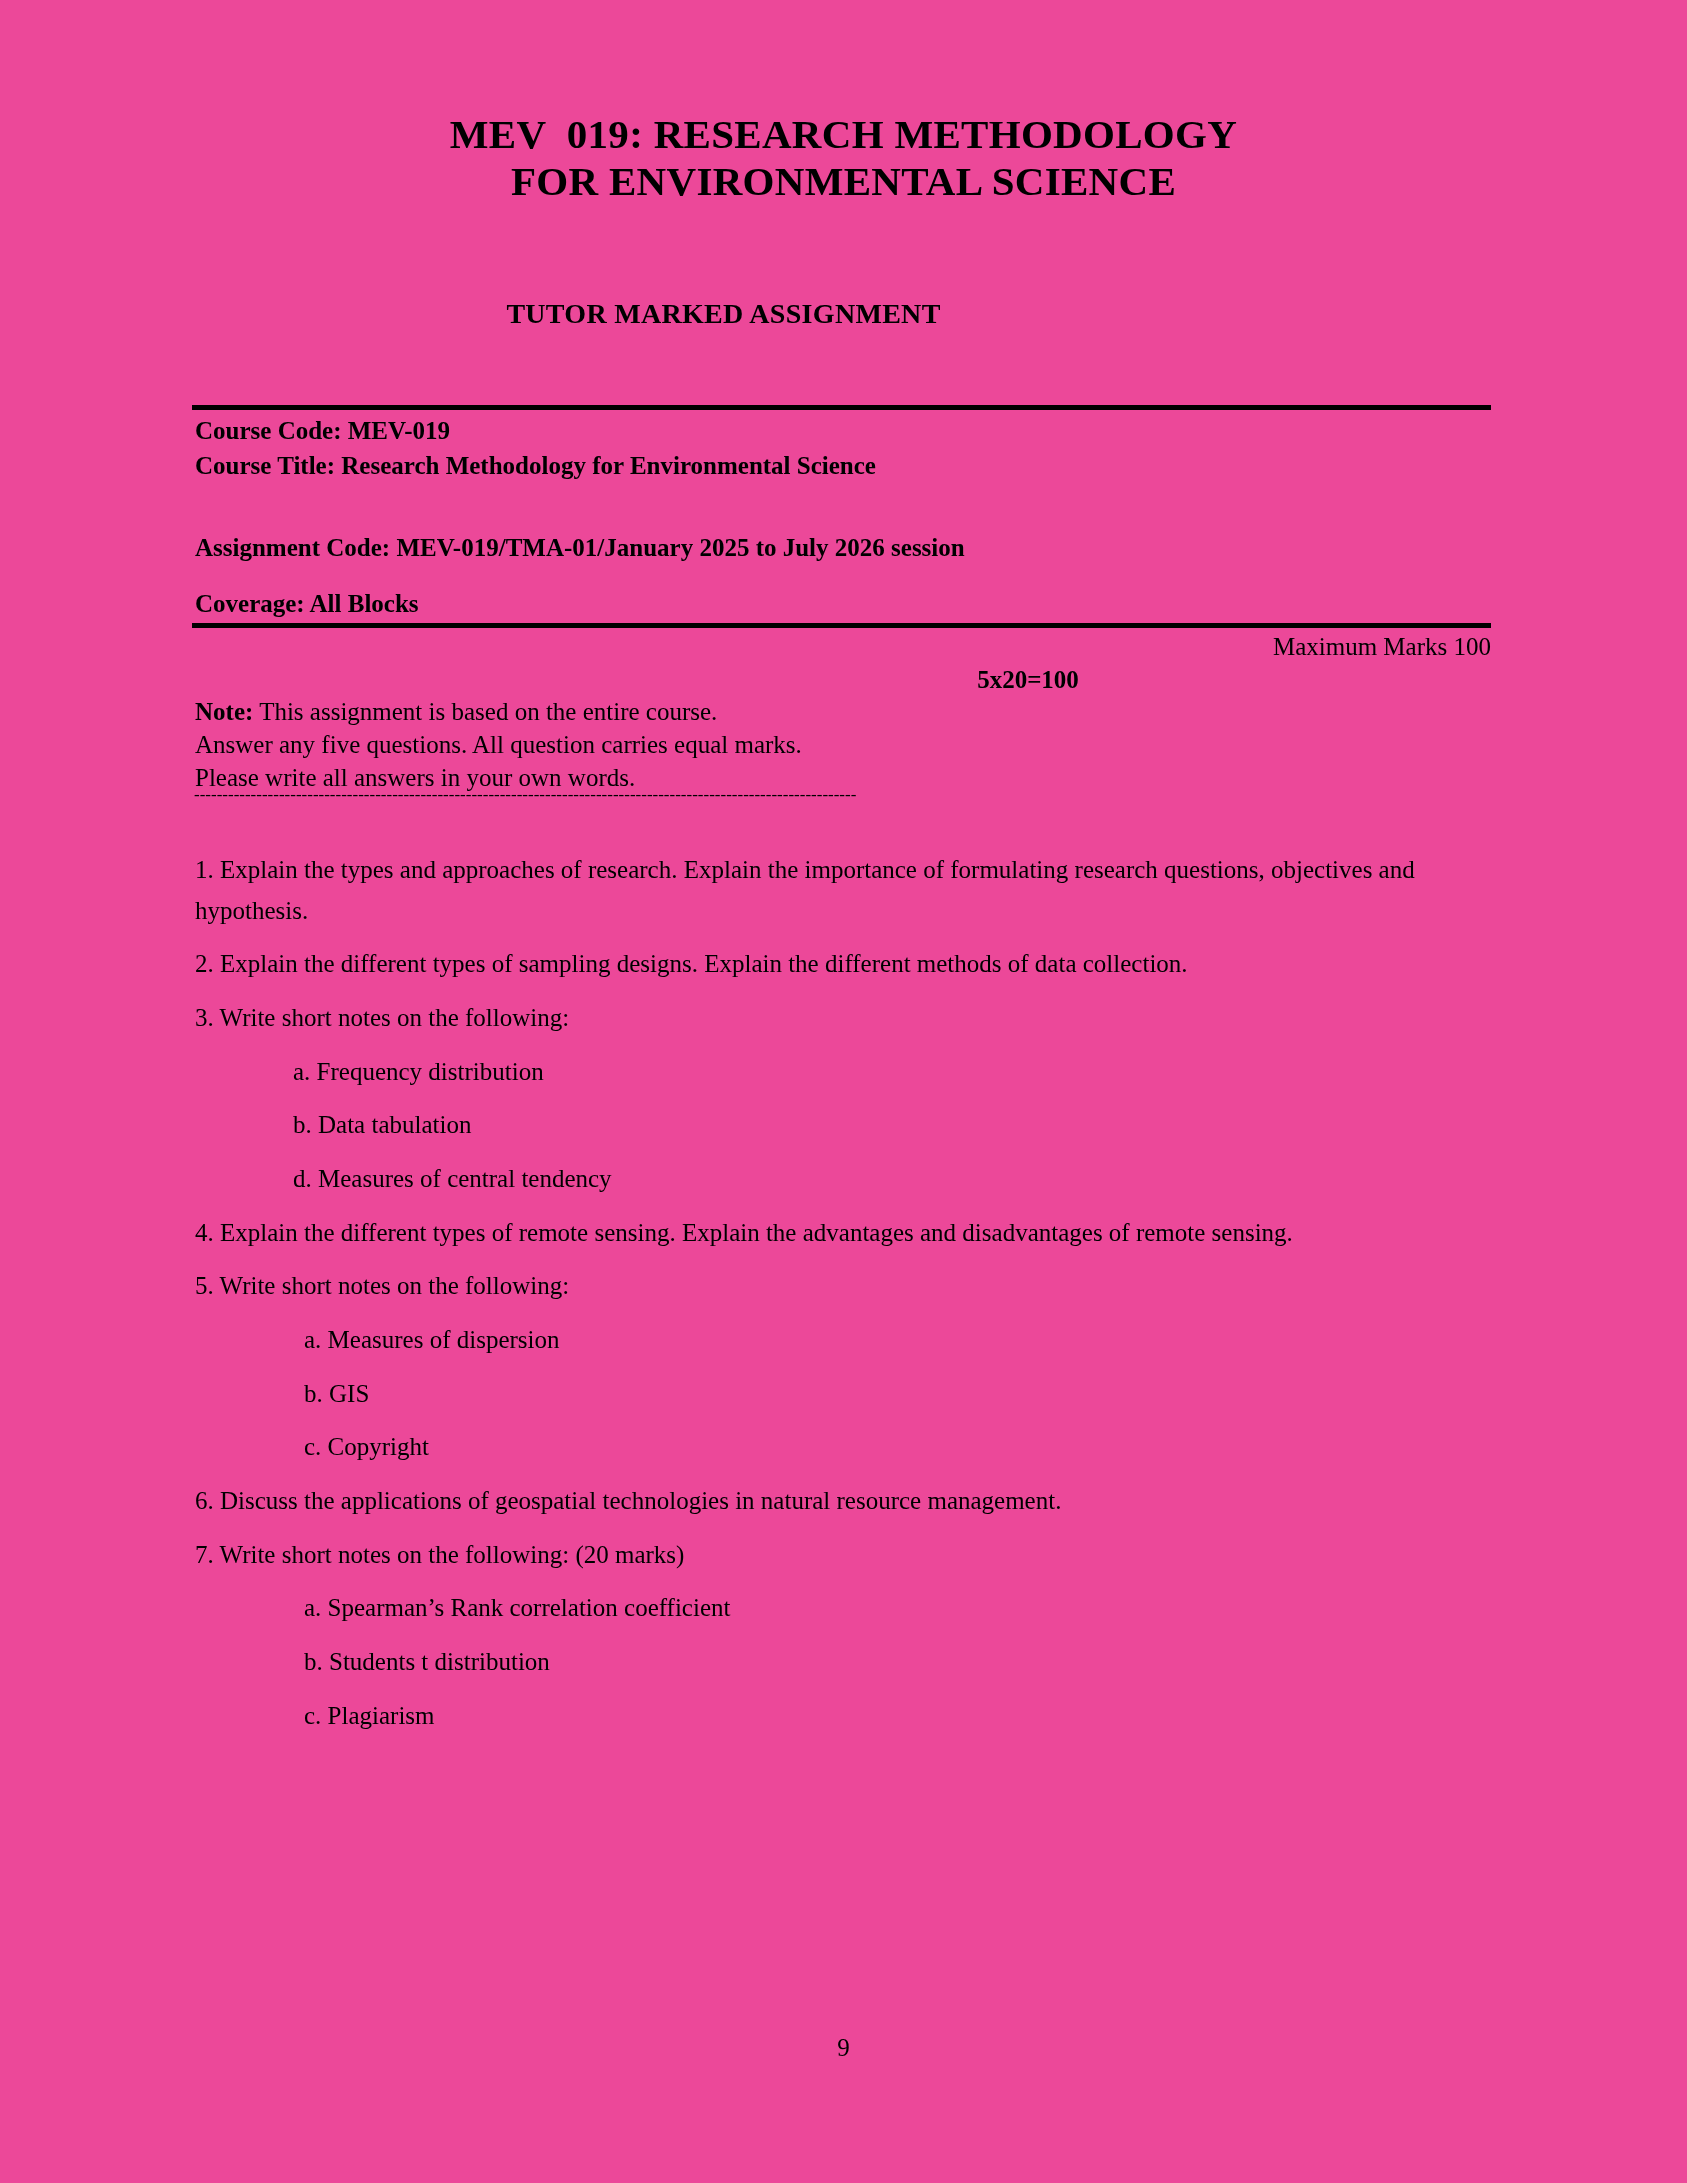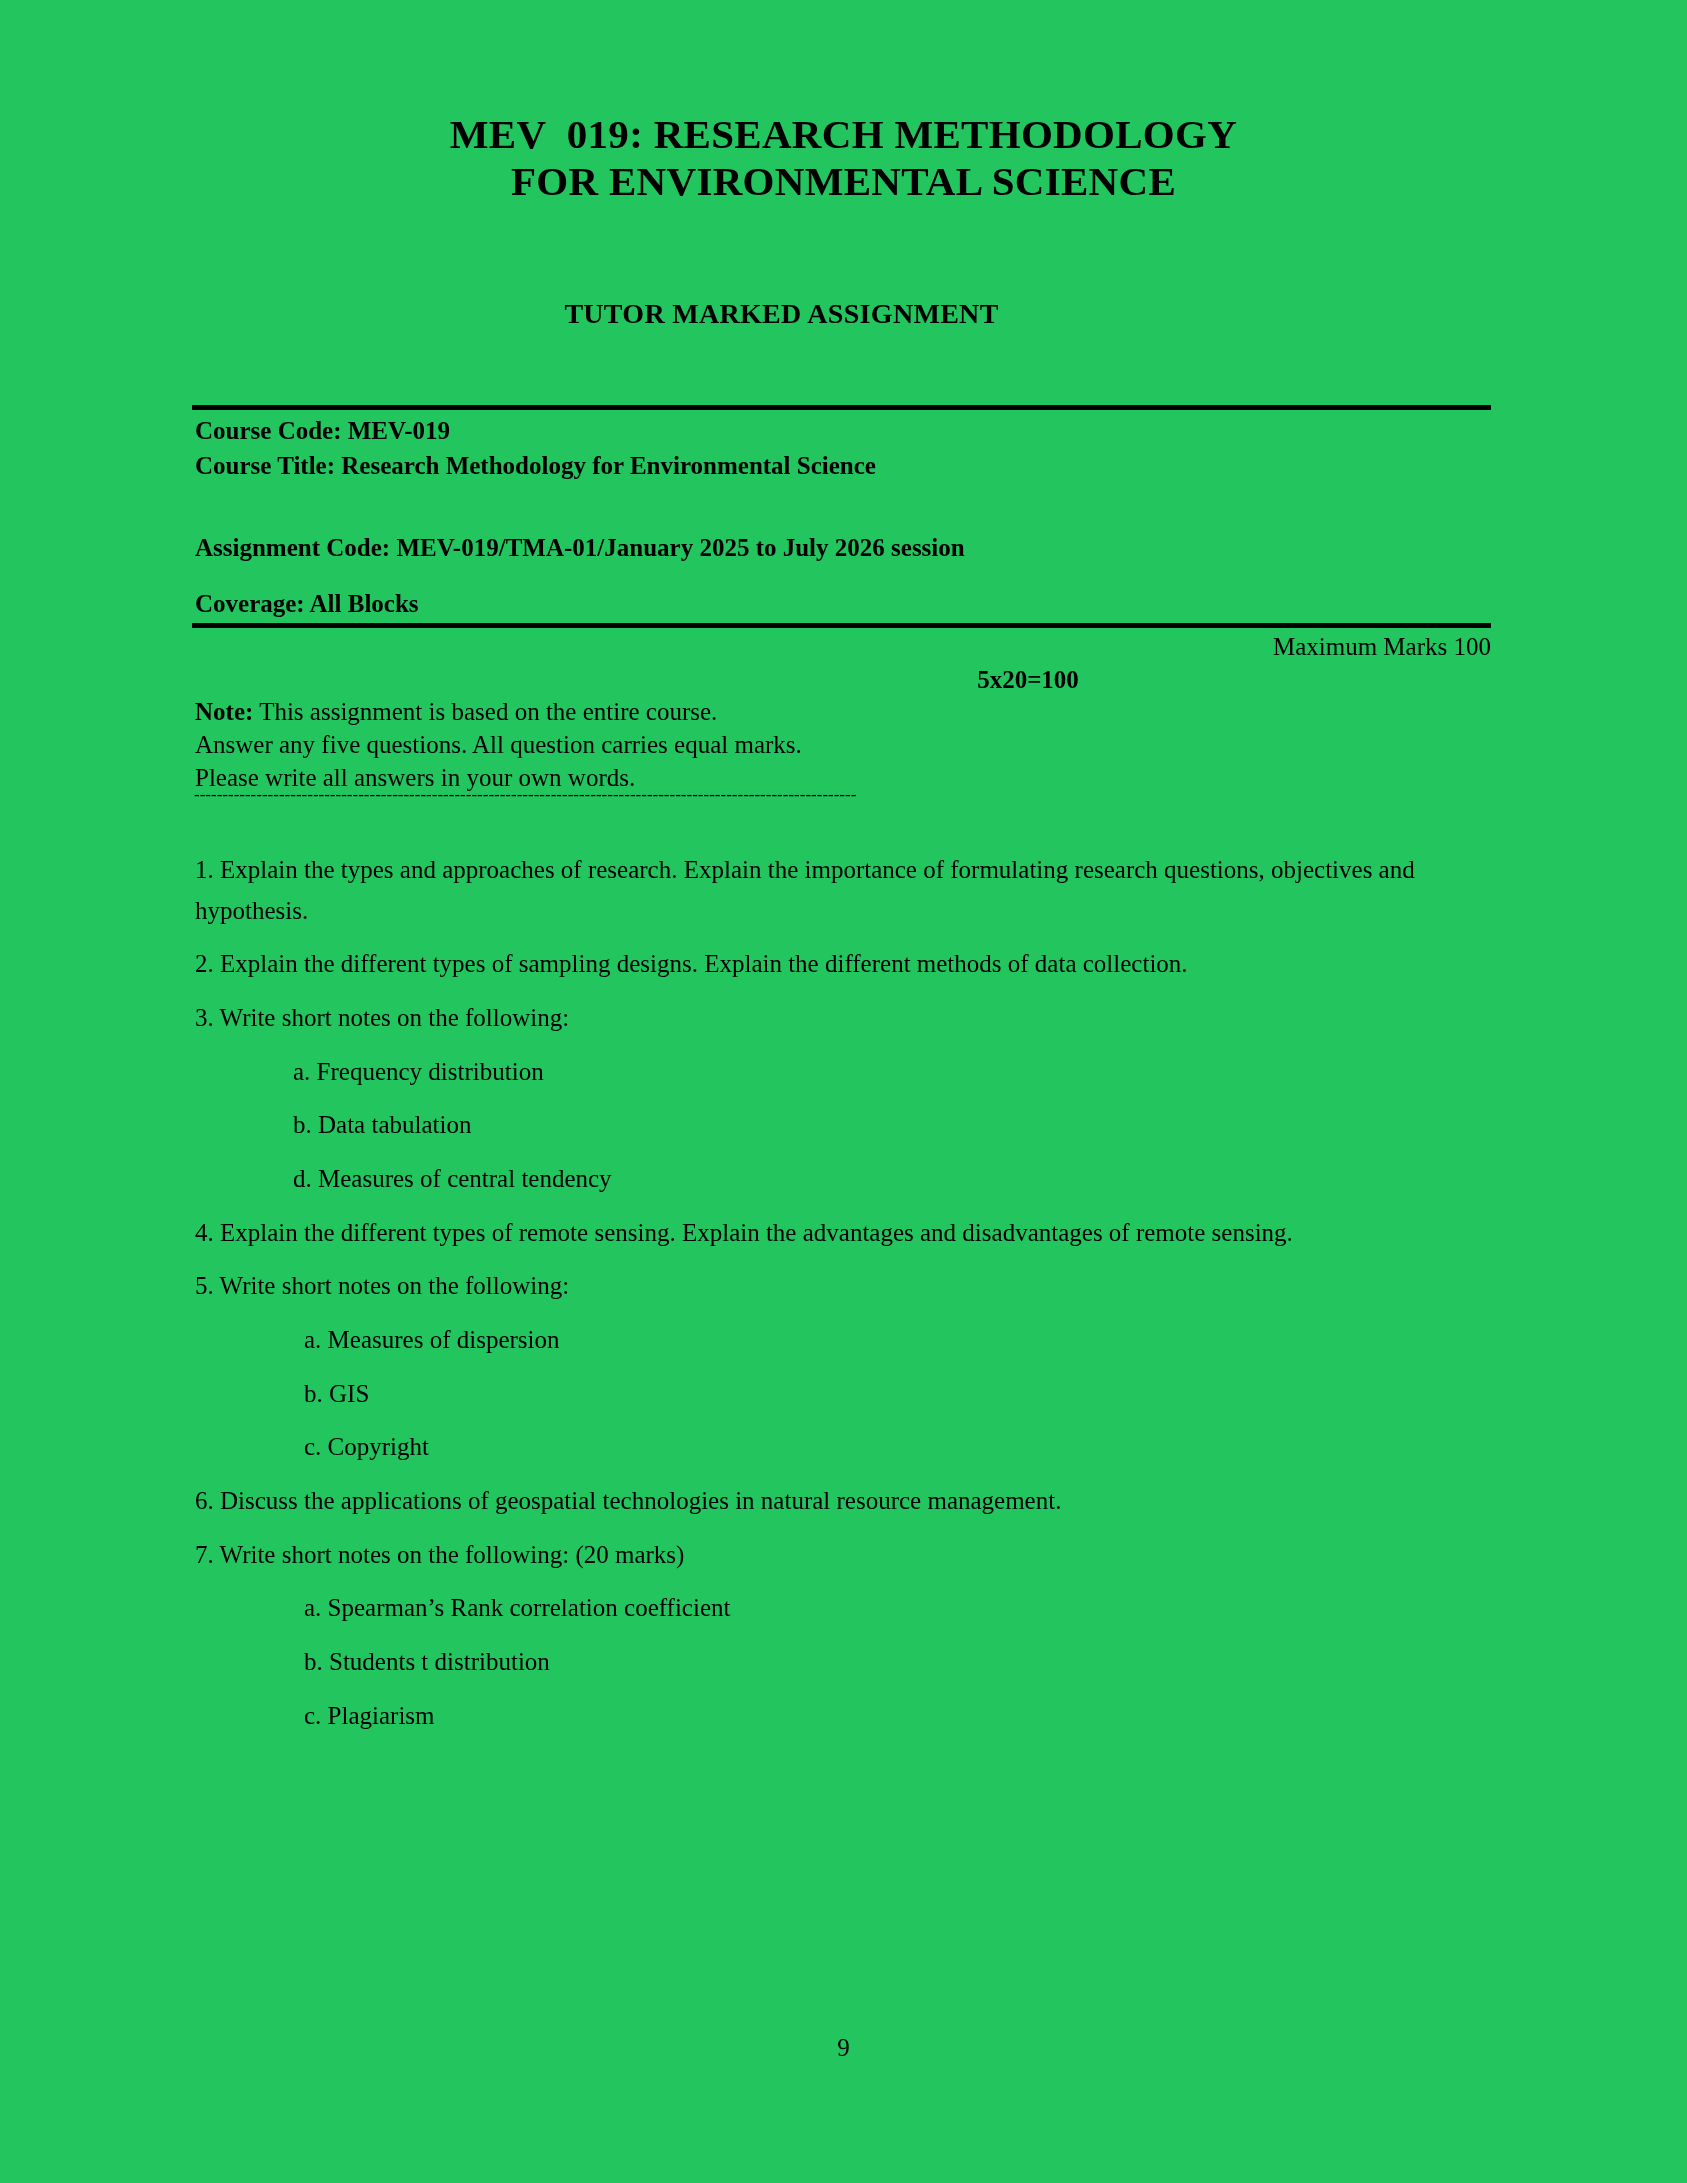--- a/index.html
+++ b/index.html
@@ -5,21 +5,21 @@
 <style>
   html, body {
     margin: 0;
     padding: 0;
     background: #ffffff;
   }
   .page {
     position: relative;
     width: 1687px;
     height: 2183px;
-    background: #22c55e;
+    background: #ec4899;
     font-family: "Liberation Serif", "DejaVu Serif", serif;
     color: #000000;
     box-sizing: border-box;
     overflow: hidden;
   }
 
   
   .title-block {
     position: absolute;
     left: 0;
@@ -30,28 +30,27 @@
   .title-line {
     font-size: 41px;
     font-weight: bold;
     line-height: 1.14;
     letter-spacing: 0.3px;
     white-space: pre;
   }
 
   .tma-heading {
     position: absolute;
-    left: 12px;
+    left: 0;
     top: 298px;
     width: 1447px;
     text-align: center;
     font-size: 28px;
     font-weight: bold;
     letter-spacing: 0.3px;
-    padding-left: 46px;
   }
 
   
   .rule {
     position: absolute;
     left: 192px;
     width: 1299px;
     height: 4.6px;
     background: #000000;
   }

